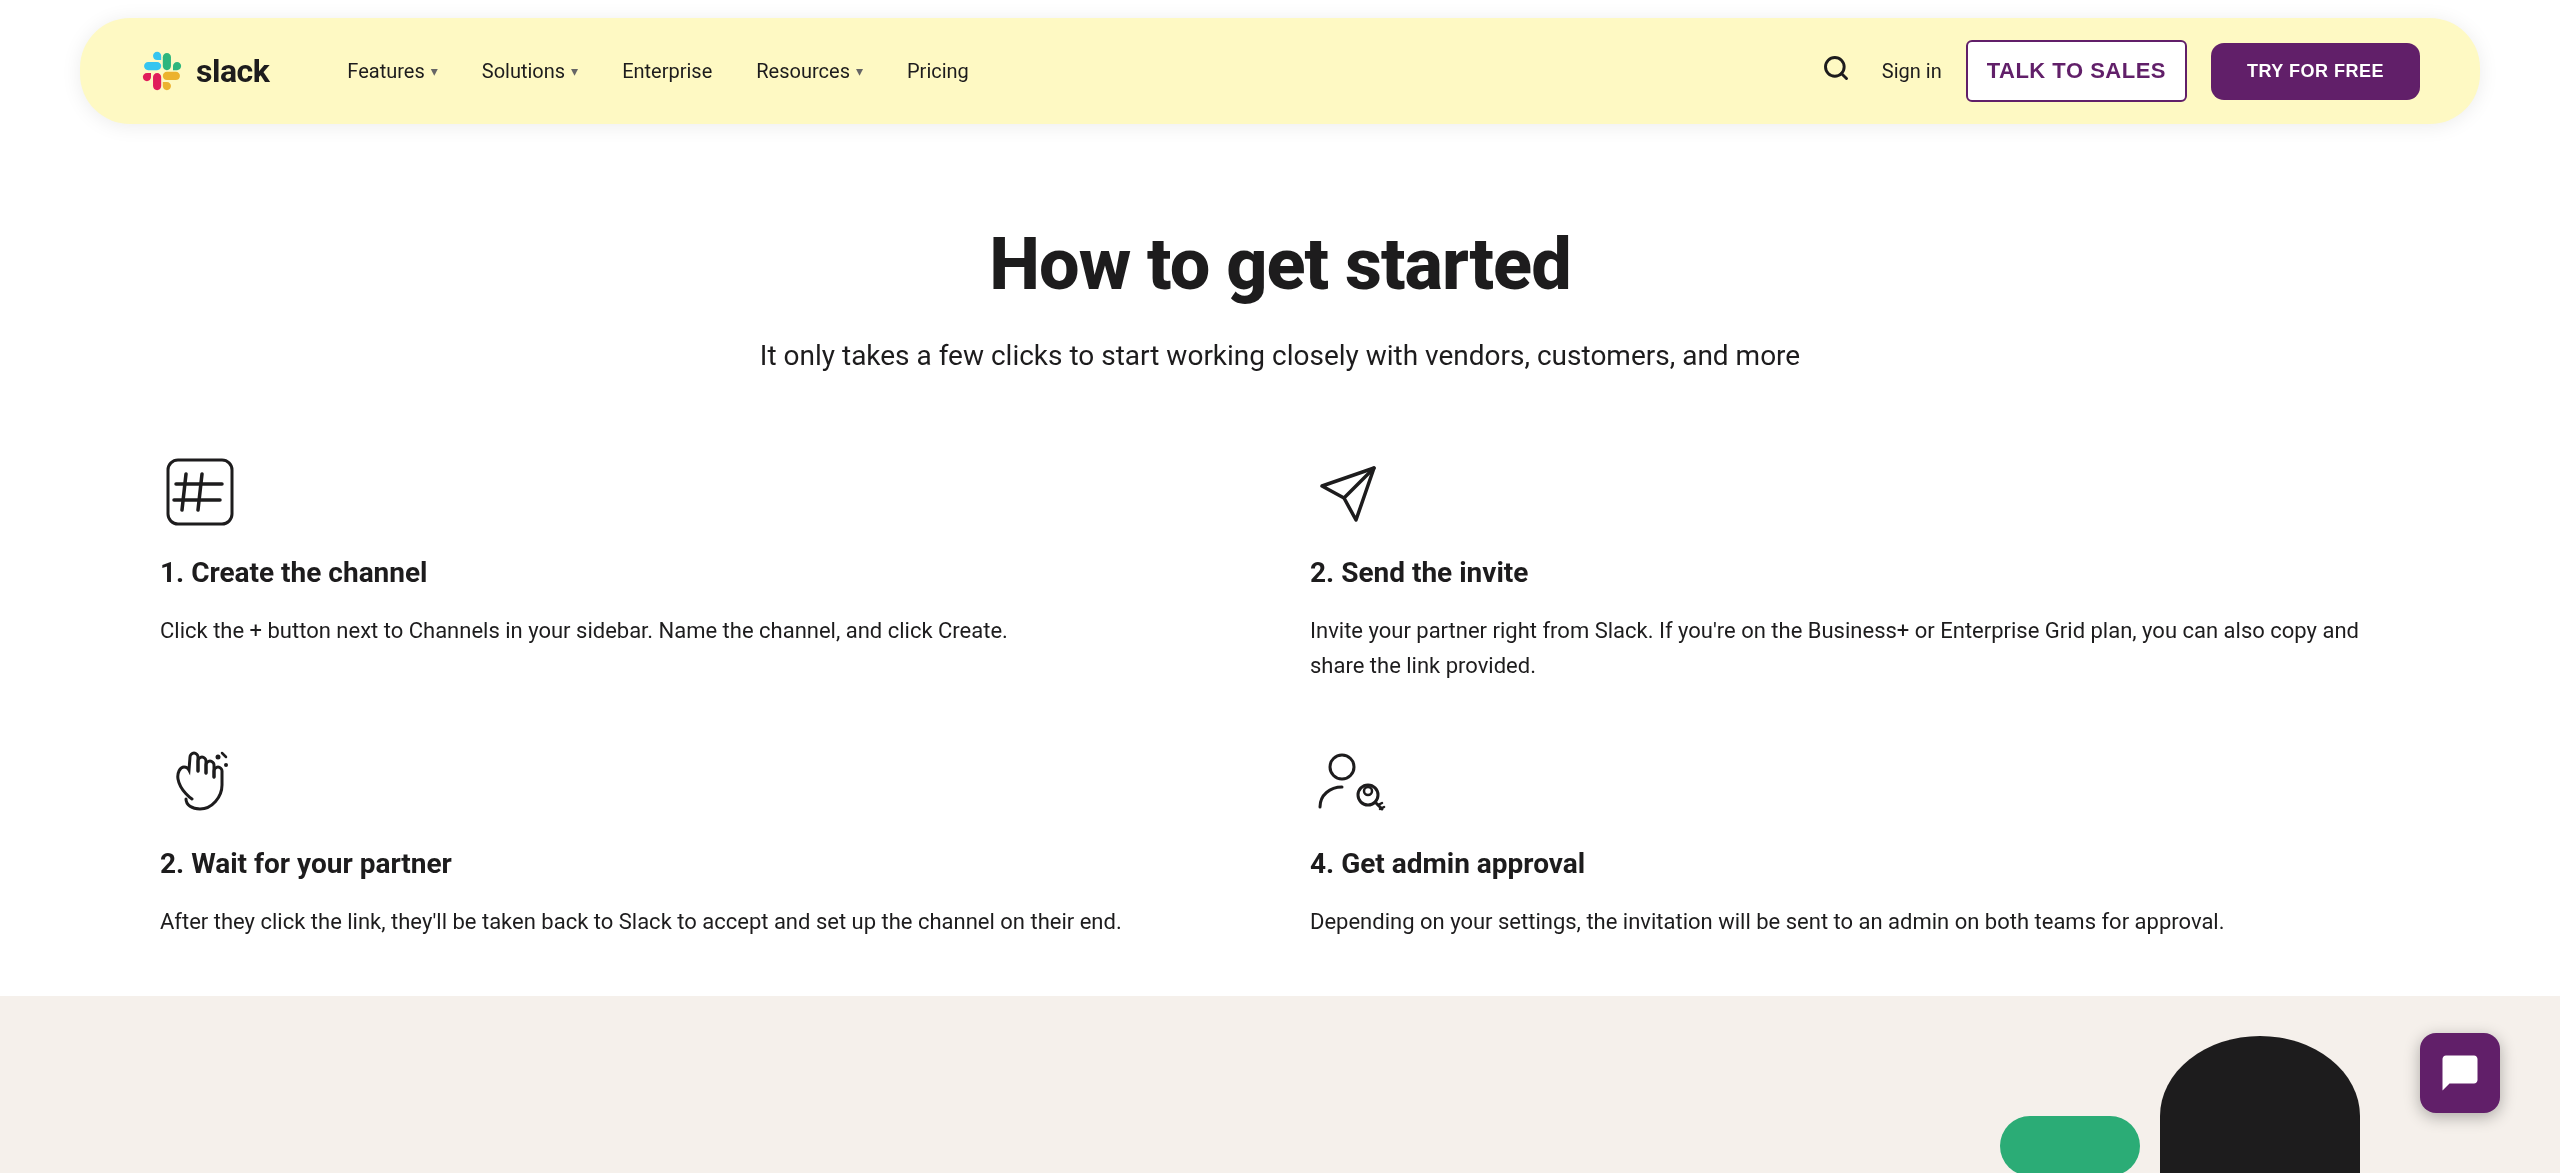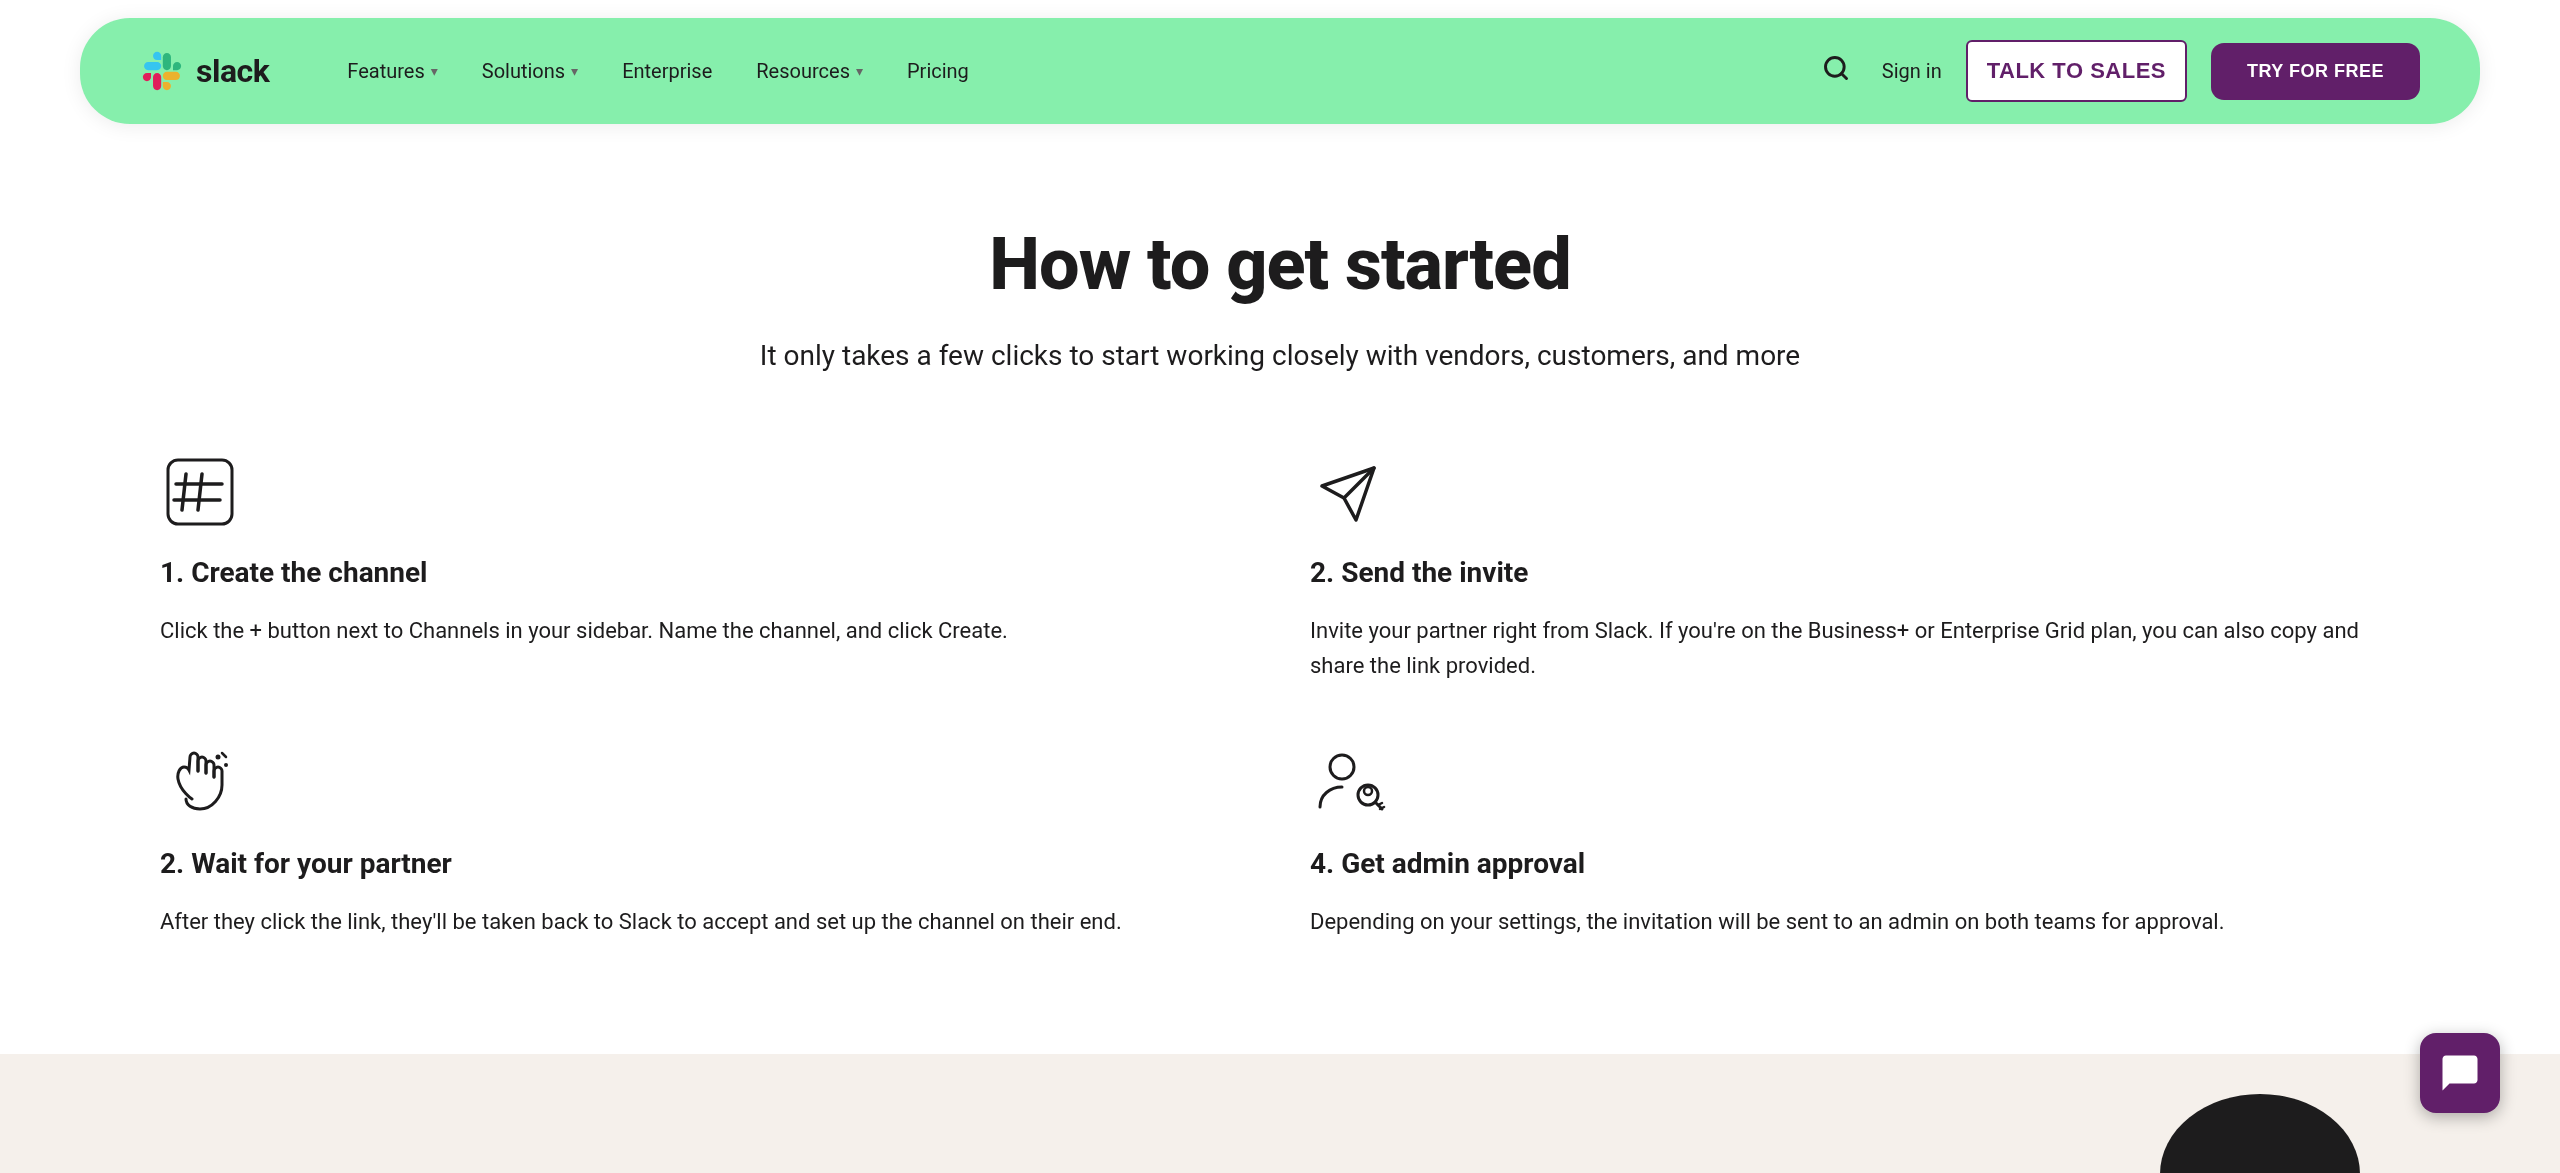--- a/index.html
+++ b/index.html
@@ -10,21 +10,21 @@
       min-height: 1173px;
       overflow-x: hidden;
     }
 
     
     .nav-wrapper {
       padding: 18px 80px;
       background: #fff;
     }
     .nav-inner {
-      background: #86efac;
+      background: #fef9c3;
       border-radius: 50px;
       box-shadow: 0 2px 20px rgba(0,0,0,0.08);
       padding: 22px 60px;
       display: flex;
       align-items: center;
       gap: 0;
     }
     .nav-logo {
       display: flex;
       align-items: center;
@@ -104,21 +104,21 @@
       padding: 18px 36px;
       border-radius: 13px;
       cursor: pointer;
       letter-spacing: 0.5px;
       text-transform: uppercase;
       white-space: nowrap;
     }
 
     
     .main-content {
-      padding: 80px 160px 114px;
+      padding: 80px 160px 56px;
       background: #fff;
     }
     .section-title {
       text-align: center;
       font-size: 72px;
       font-weight: 800;
       color: #1d1c1d;
       margin-bottom: 32px;
       letter-spacing: -1px;
     }

